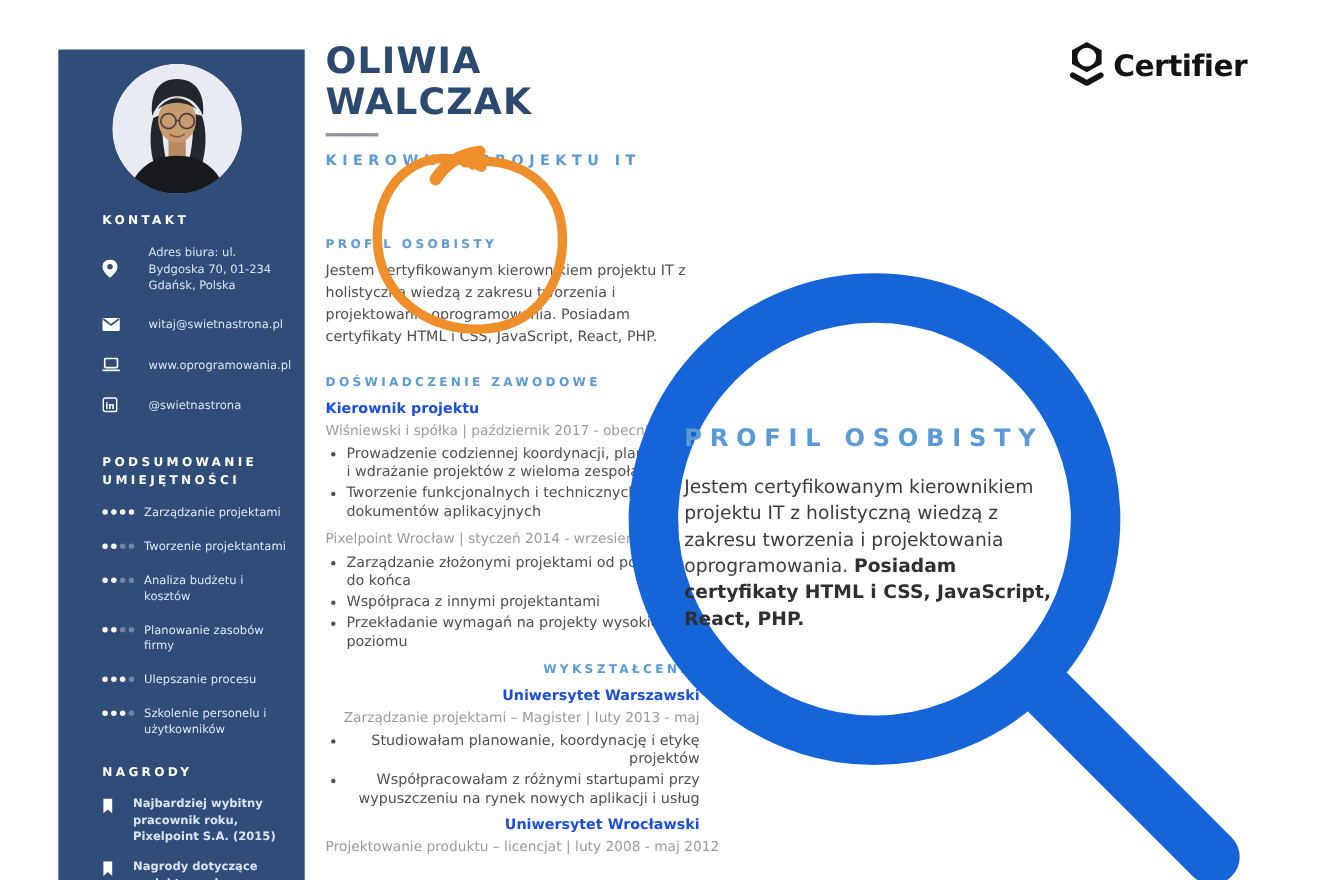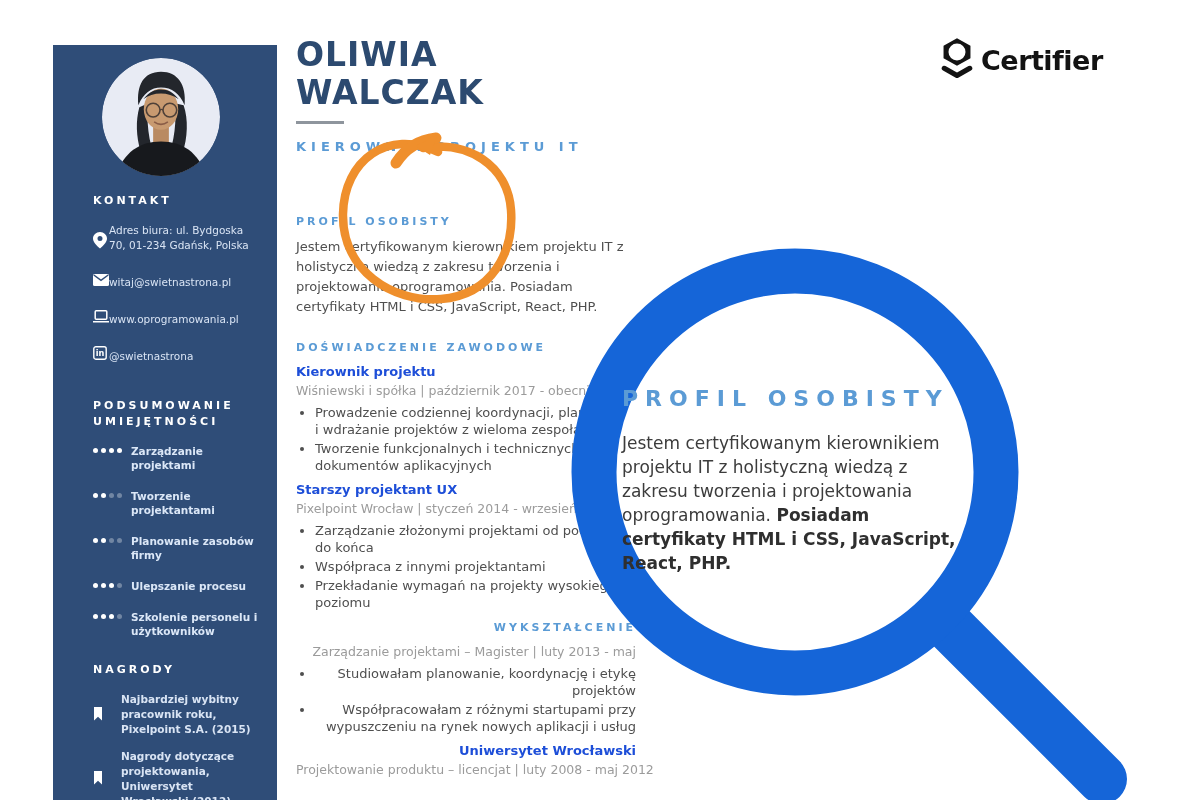--- a/index.html
+++ b/index.html
@@ -4,31 +4,31 @@
 <style>
   html,body{margin:0;padding:0;background:#fff;}
   #stage{position:relative;width:1200px;height:800px;background:#ffffff;overflow:hidden;
          font-family:"DejaVu Sans","Liberation Sans",sans-serif;}
 
   
   .sidebar{position:absolute;left:53px;top:45px;width:224px;height:764px;background:#2F4D78;}
   .avatar-wrap{position:absolute;left:49px;top:13px;width:118px;height:118px;border-radius:50%;overflow:hidden;}
   .side-content{position:absolute;left:0;top:148px;width:224px;padding:0 14px 0 40px;box-sizing:border-box;color:#dce6f5;}
   .side-heading{color:#ffffff;font-weight:bold;font-size:11px;letter-spacing:3px;line-height:16px;margin:0 0 14px 0;}
-  .contact-item{display:flex;align-items:flex-end;gap:0;margin-bottom:17px;}
+  .contact-item{display:flex;align-items:center;gap:26px;margin-bottom:17px;}
   .contact-item .txt{font-size:10.5px;line-height:15px;color:#d9e4f4;}
   .ci-icon{flex:0 0 16px;margin-top:1px;}
   .skills{margin-top:34px;}
   .skill-row{display:flex;align-items:flex-start;gap:9px;margin-bottom:17px;}
   .dots{display:flex;gap:3px;margin-top:4px;flex:0 0 auto;}
   .dot{width:5px;height:5px;border-radius:50%;background:rgba(255,255,255,0.32);display:inline-block;}
   .dot.on{background:#ffffff;}
-  .skill-label{font-size:10.5px;font-weight:bold;line-height:14px;color:#dbe7f7;}
+  .skill-label{font-size:10.5px;font-weight:normal;line-height:14px;color:#dbe7f7;}
   .awards{margin-top:24px;}
-  .award-item{display:flex;align-items:center;gap:12px;margin-bottom:12px;}
+  .award-item{display:flex;align-items:flex-start;gap:12px;margin-bottom:12px;}
   .award-item .txt{font-size:10.5px;font-weight:bold;line-height:15px;color:#d9e4f4;}
 
   
   .main{position:absolute;left:296px;top:36px;width:340px;color:#4a4a4a;}
   .name{font-size:33px;font-weight:bold;letter-spacing:1px;color:#2C4A70;line-height:38px;margin:0;}
   .name-underline{width:48px;height:3px;background:#8e959d;margin-top:9px;}
   .job-subtitle{margin-top:15px;font-size:13px;font-weight:bold;letter-spacing:5px;color:#5B9BD5;}
   .sec-heading{font-size:11px;font-weight:bold;letter-spacing:3px;color:#5B9BD5;margin:0 0 9px 0;}
   .profile-sec{margin-top:61px;}
   .body-p{font-size:13px;line-height:20px;color:#4f4f4f;margin:0;width:336px;}
@@ -40,21 +40,21 @@
   .edu-sec{margin-top:10px;text-align:right;}
 
   
   .overlay{position:absolute;left:0;top:0;width:1200px;height:800px;pointer-events:none;}
   .mag-text{position:absolute;left:622px;top:386px;width:340px;z-index:6;}
   .mag-heading{font-size:22px;font-weight:bold;letter-spacing:7px;color:#5B9BD5;margin:0 0 20px 0;}
   .mag-p{font-size:17px;line-height:24px;color:#3c3c3c;margin:0;}
   .mag-p .b{font-weight:bold;color:#2f2f2f;}
 
   
-  .logo{position:absolute;left:940px;top:37px;display:flex;align-items:center;gap:7px;z-index:8;}
+  .logo{position:absolute;left:971px;top:37px;display:flex;align-items:center;gap:7px;z-index:8;}
   .logo-text{font-size:27px;font-weight:bold;color:#131313;letter-spacing:-0.5px;} .z3{z-index:3;} .z4{z-index:4;}
 </style>
 </head>
 <body>
 
 <div id="stage">
 
   <div class="sidebar">
     <div class="avatar-wrap">
       <svg width="118" height="118" viewBox="0 0 120 120">
@@ -139,20 +139,29 @@
             </span>
           <span class="skill-label">Tworzenie projektantami</span>
         </div>
         <div class="skill-row">
           <span class="dots">
               <span class="dot on"></span>
               <span class="dot on"></span>
               <span class="dot"></span>
               <span class="dot"></span>
             </span>
+          <span class="skill-label">Analiza budżetu i kosztów</span>
+        </div>
+        <div class="skill-row">
+          <span class="dots">
+              <span class="dot on"></span>
+              <span class="dot on"></span>
+              <span class="dot"></span>
+              <span class="dot"></span>
+            </span>
           <span class="skill-label">Planowanie zasobów firmy</span>
         </div>
         <div class="skill-row">
           <span class="dots">
               <span class="dot on"></span>
               <span class="dot on"></span>
               <span class="dot on"></span>
               <span class="dot"></span>
             </span>
           <span class="skill-label">Ulepszanie procesu</span>
@@ -208,34 +217,34 @@
       <div>
         <div class="entry-title">Kierownik projektu</div>
         <div class="entry-meta">Wiśniewski i spółka | październik 2017 - obecnie</div>
         <ul class="bullets">
           <li>Prowadzenie codziennej koordynacji, planowanie i wdrażanie projektów z wieloma zespołami</li>
           <li>Tworzenie funkcjonalnych i technicznych dokumentów aplikacyjnych</li>
         </ul>
       </div>
 
       <div>
-        <div class="entry-title">Starszy projektant UX</div>
         <div class="entry-meta">Pixelpoint Wrocław | styczeń 2014 - wrzesień 2017</div>
         <ul class="bullets">
           <li>Zarządzanie złożonymi projektami od początku do końca</li>
           <li>Współpraca z innymi projektantami</li>
           <li>Przekładanie wymagań na projekty wysokiego poziomu</li>
         </ul>
       </div>
     </div>
 
     <div class="edu-sec">
       <div class="sec-heading">WYKSZTAŁCENIE</div>
 
       <div>
+        <div class="entry-title">Uniwersytet Warszawski</div>
         <div class="entry-meta">Zarządzanie projektami – Magister | luty 2013 - maj</div>
         <ul class="bullets">
           <li>Studiowałam planowanie, koordynację i etykę projektów</li>
           <li>Współpracowałam z różnymi startupami przy wypuszczeniu na rynek nowych aplikacji i usług</li>
         </ul>
       </div>
 
       <div>
         <div class="entry-title">Uniwersytet Wrocławski</div>
         <div class="entry-meta">Projektowanie produktu – licencjat | luty 2008 - maj 2012</div>

